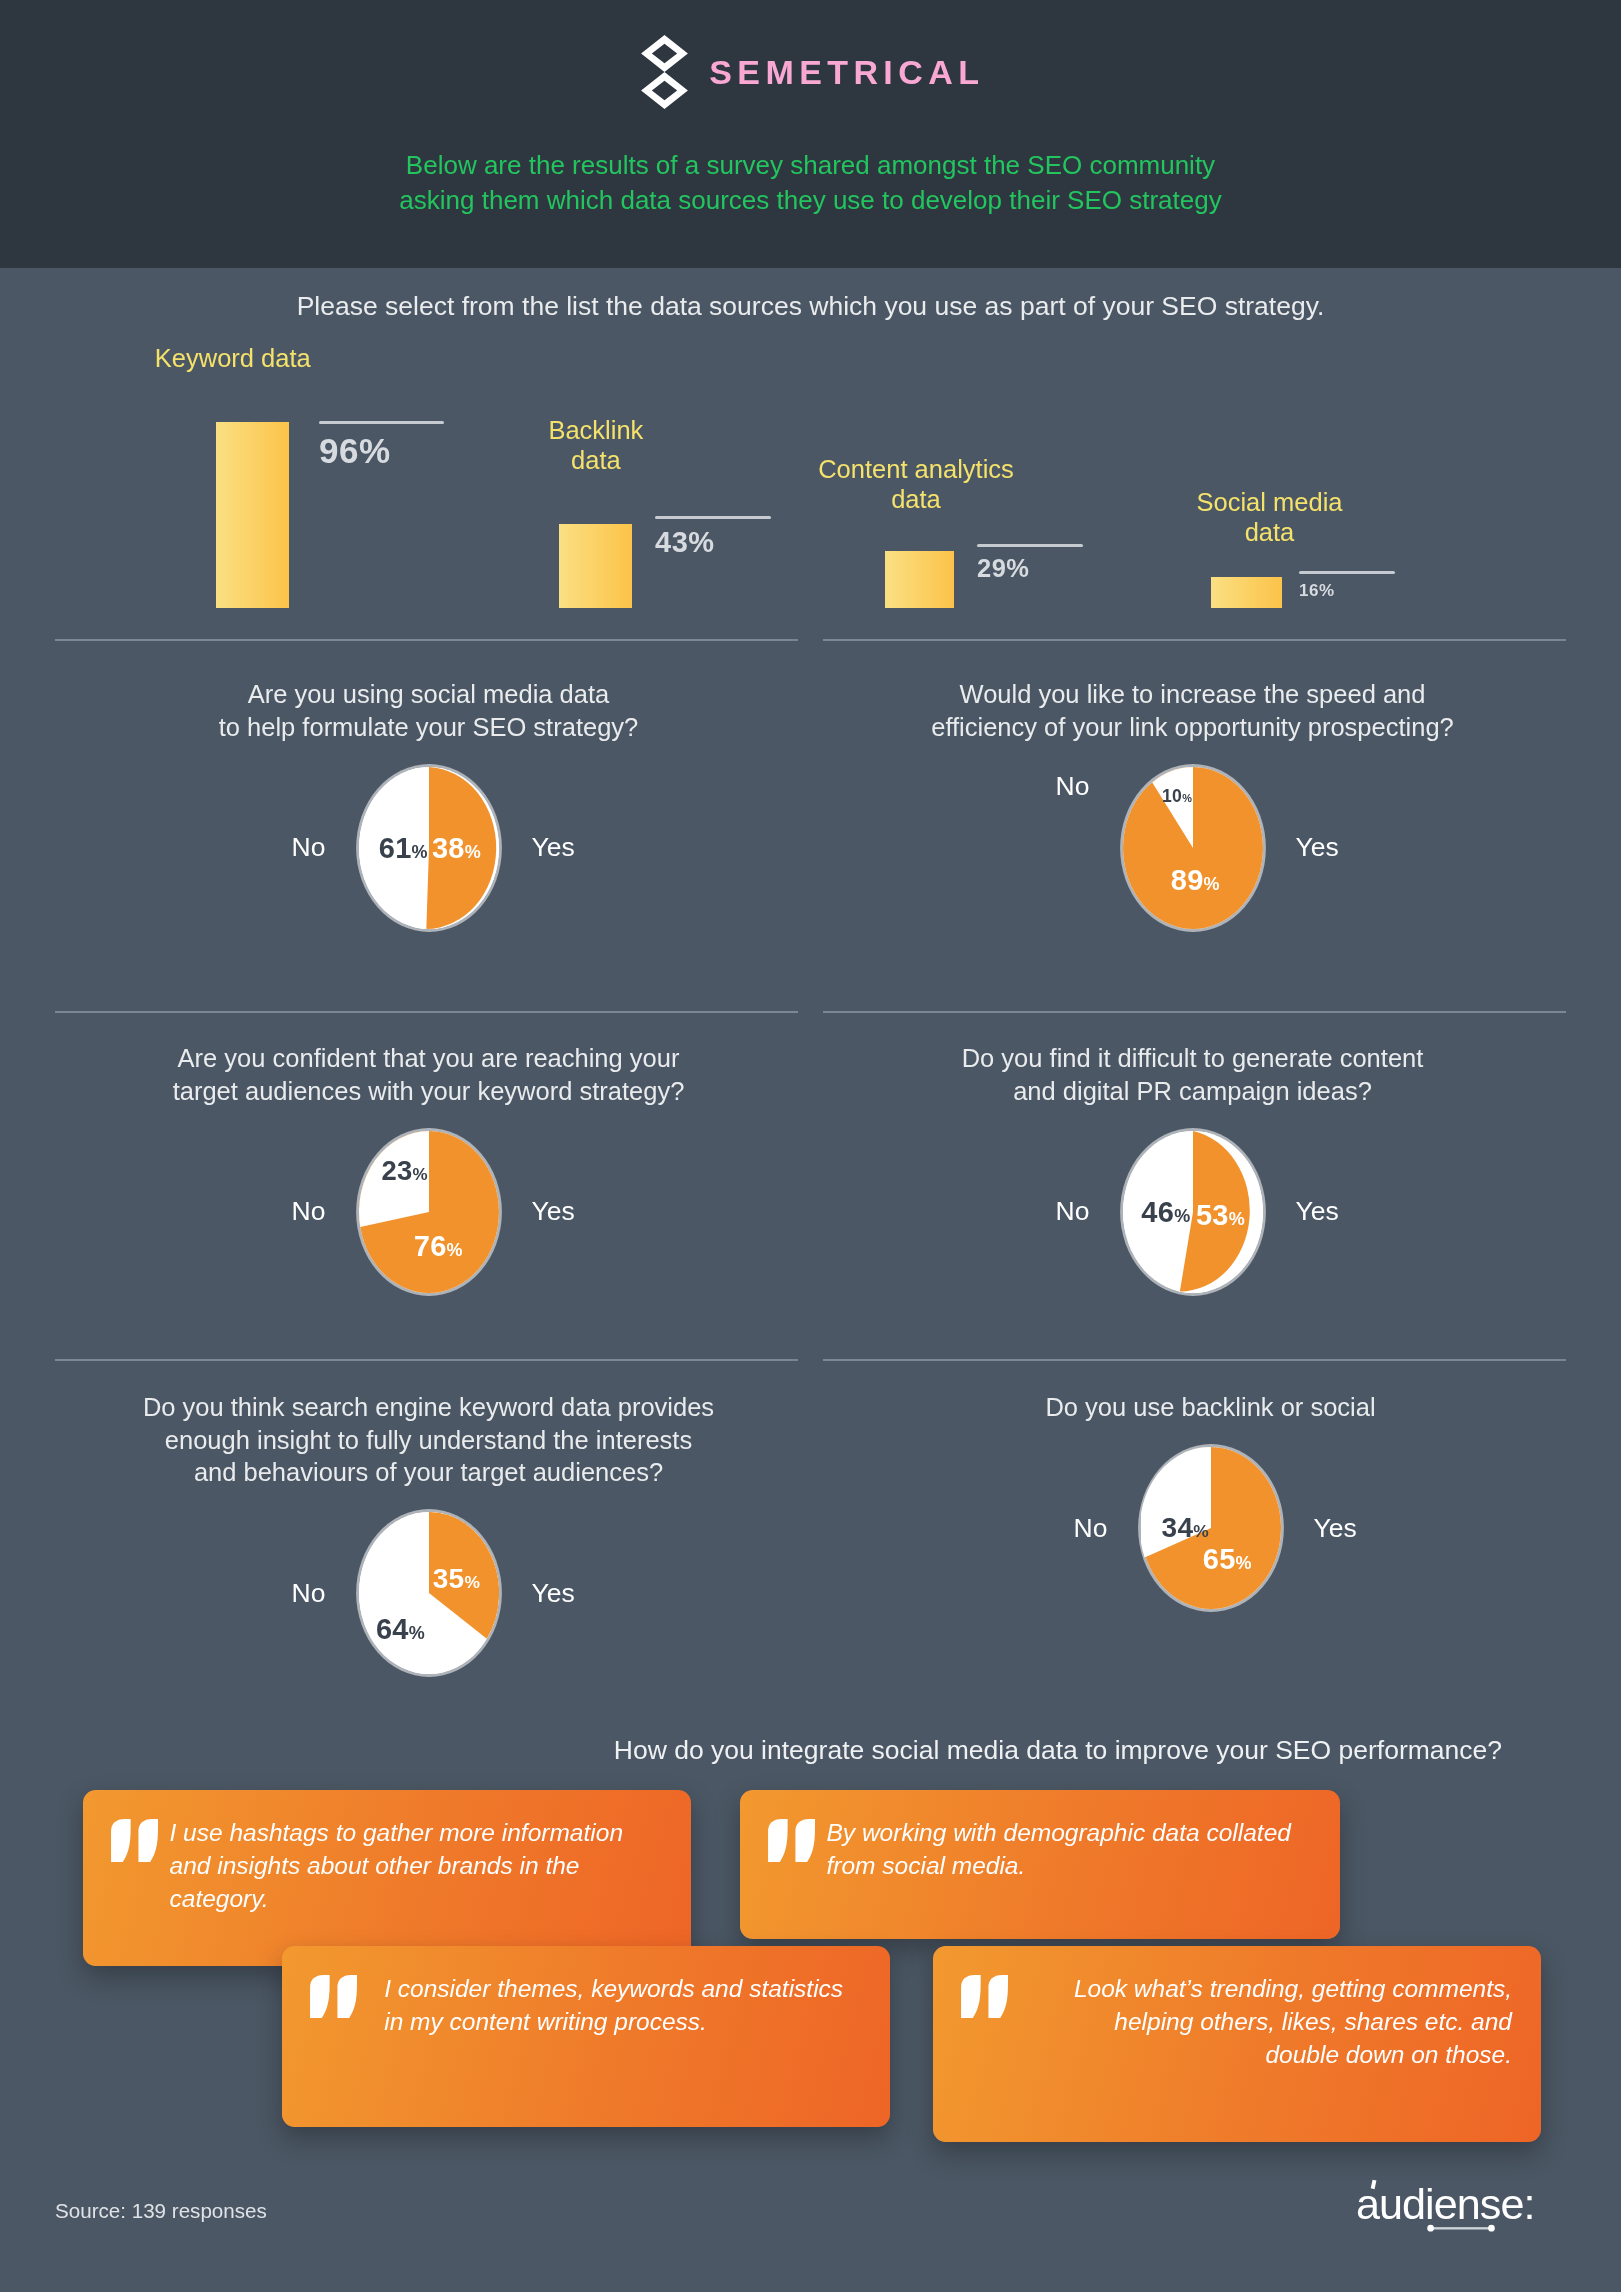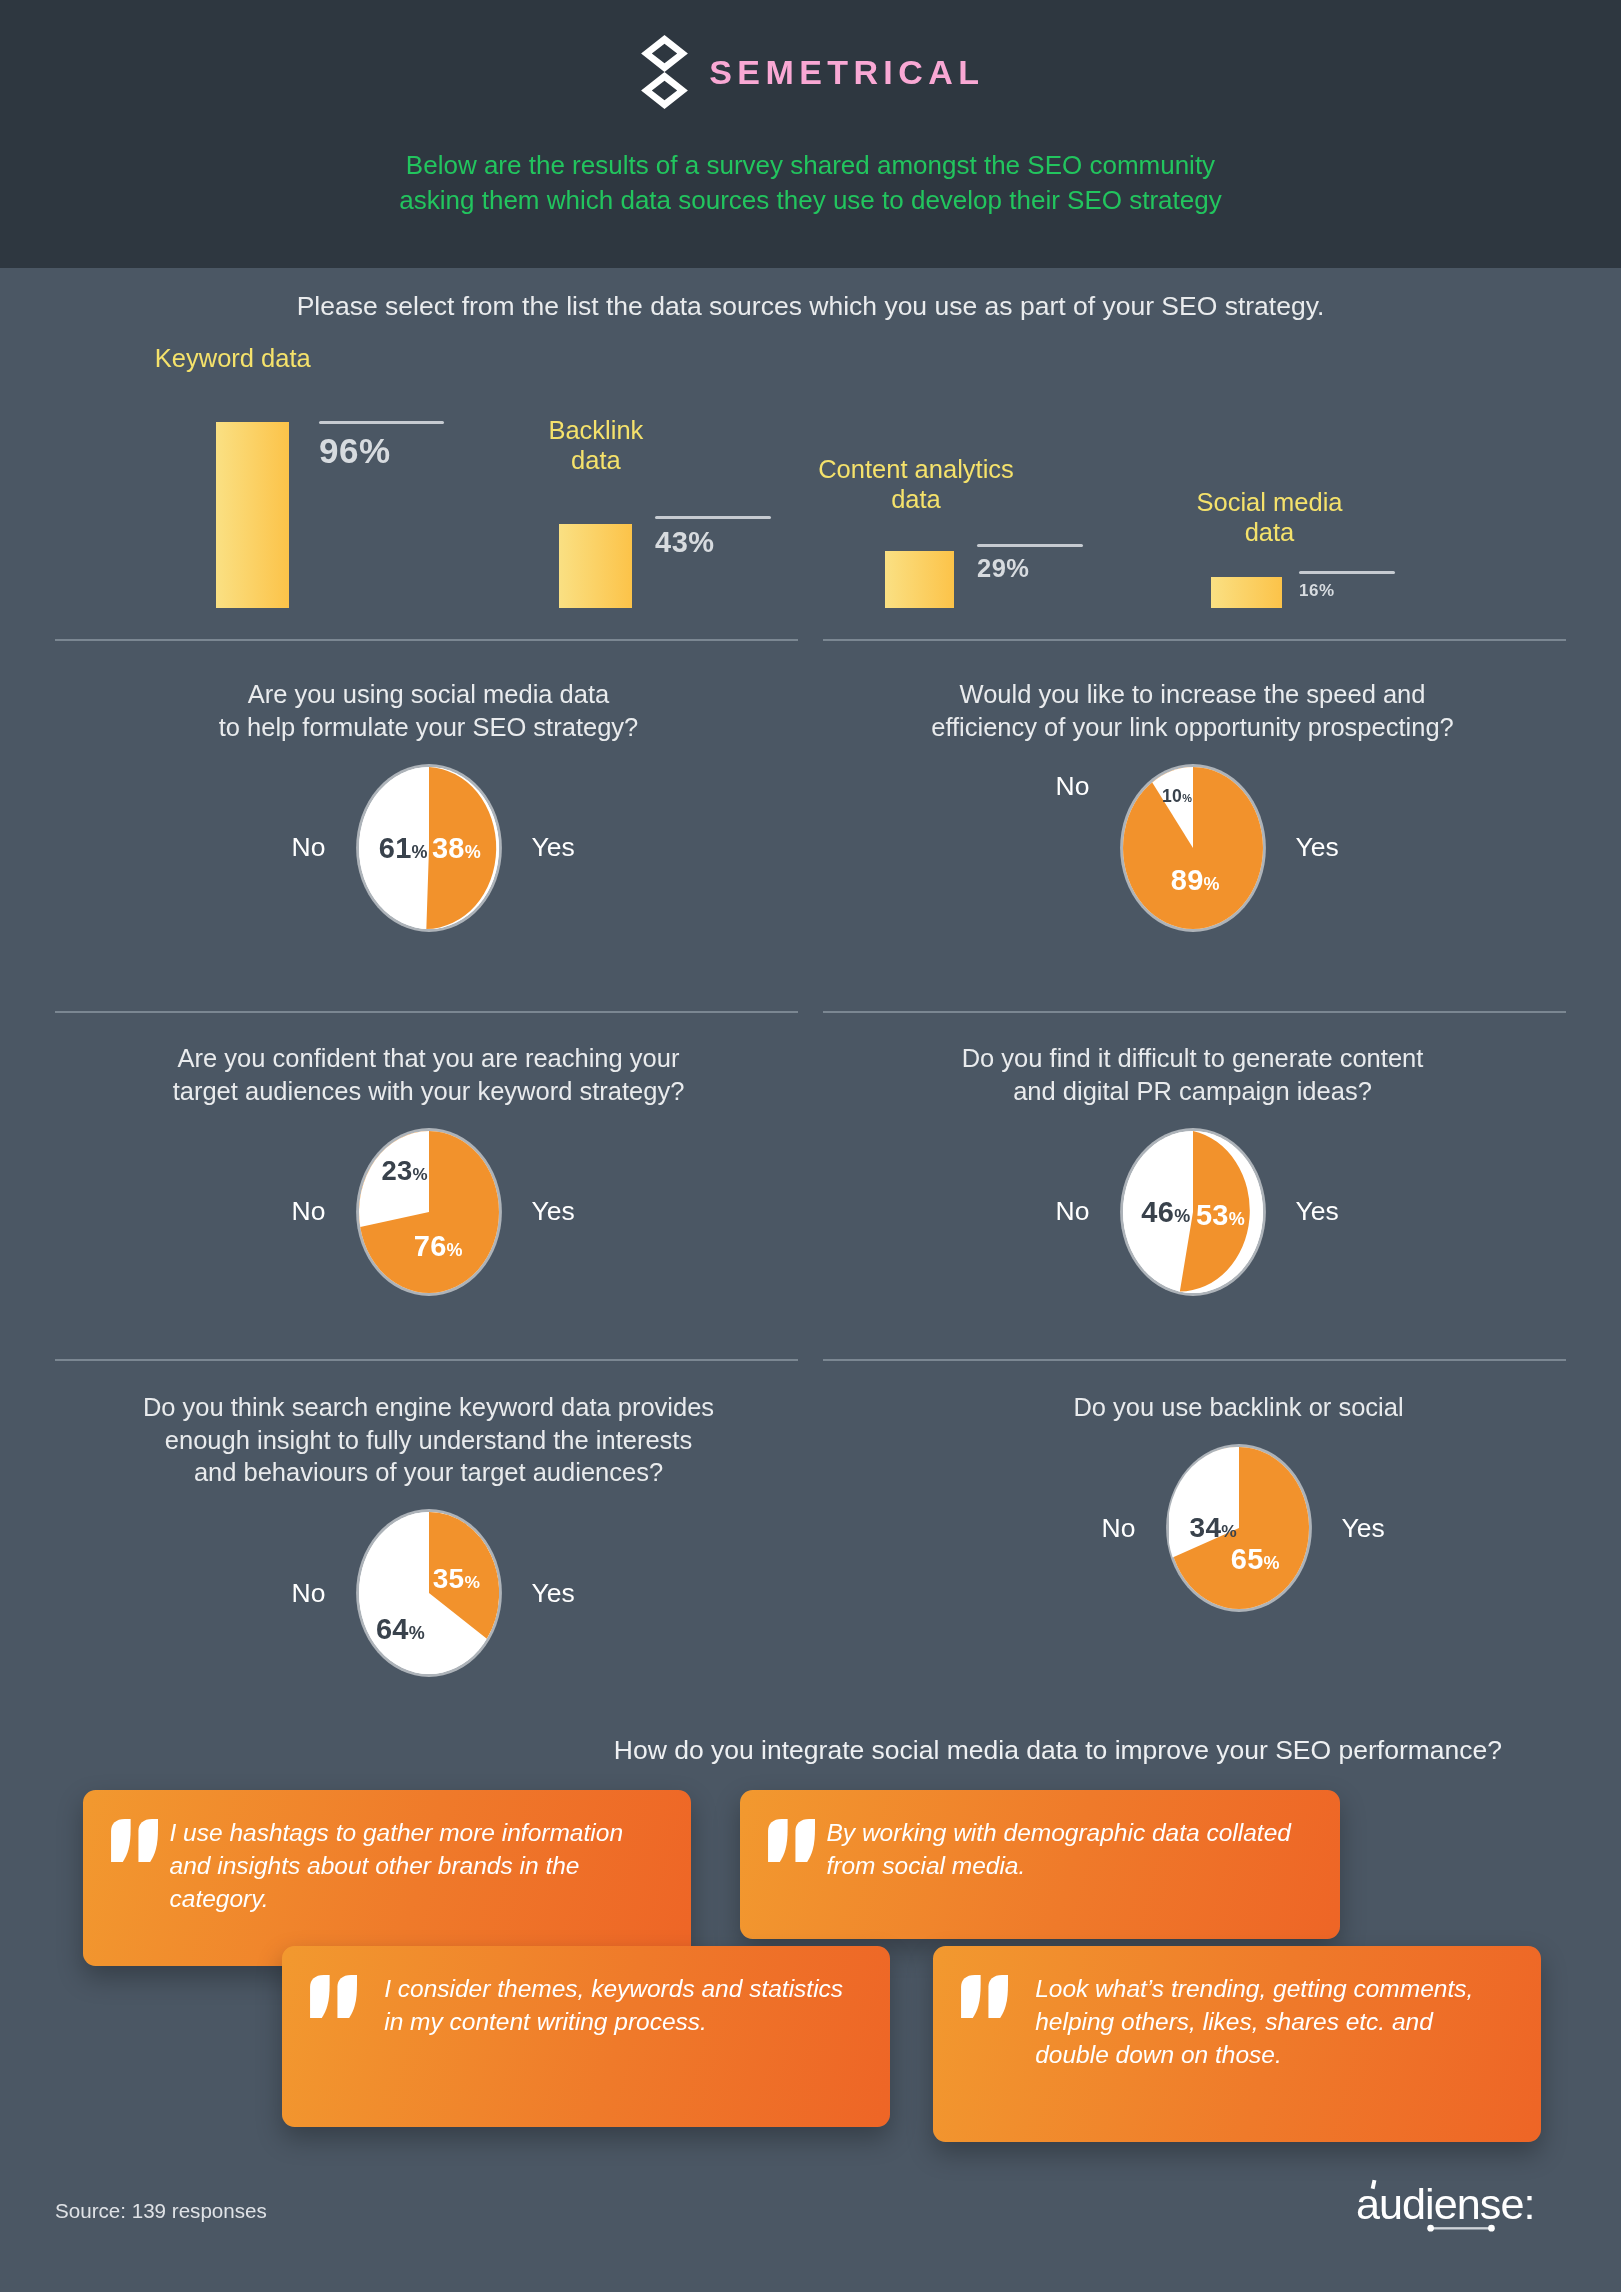--- a/index.html
+++ b/index.html
@@ -300,21 +300,21 @@
         <span>35</span><span class="u">%</span>
       </span>
       <span class="pct dark" style="left:30%; top:72%; font-size:29px;">
         <span>64</span><span class="u">%</span>
       </span>
     </div>
     <span class="sidelabel right">Yes</span>
   </div>
 </div>
 
-<div class="pieblock" style="left:861px; top:1391px;">
+<div class="pieblock" style="left:833px; top:1391px;">
   <div class="pieq">
     <div>Do you use backlink or social</div>
   </div>
   <div class="pierow">
     <span class="sidelabel left">No</span>
     <div class="pie">
       <svg viewBox="0 0 100 100" preserveAspectRatio="none" aria-hidden="true">
         <circle cx="50" cy="50" r="50" fill="#f2922c"></circle>
         <path d="M50 50 L50 0 A50 50 0 0 0 2.6 68.2 Z" fill="#ffffff"></path>
       </svg>
@@ -369,21 +369,21 @@
 
 <div class="qcard" style="left:933px; top:1946px; width:608px; height:196px;">
   <span class="qmark">
     <svg viewBox="0 0 54 44" width="53" height="43" aria-hidden="true">
       <g fill="#ffffff">
         <path d="M2 44 L2 12 C2 5 7 0 16 0 L22 0 L22 10 C22 28 19 36 14 44 Z"></path>
         <path d="M30 44 L30 12 C30 5 35 0 44 0 L50 0 L50 10 C50 28 47 36 42 44 Z"></path>
       </g>
     </svg>
   </span>
-  <span class="qtext" style="padding-left:15.7px;">Look what’s trending, getting comments, helping others, likes, shares etc. and double down on those.</span>
+  <span class="qtext" style="padding-left:15.7px;text-align:right;">Look what’s trending, getting comments, helping others, likes, shares etc. and double down on those.</span>
 </div>
 
 <div class="source">Source: 139 responses</div>
 
 <div class="audiense">
   <svg viewBox="0 0 218 62" width="214" height="61" aria-hidden="true">
     <text x="0" y="42" font-family="Liberation Sans, sans-serif" font-size="44" font-weight="400" fill="#ffffff" letter-spacing="-1">audiense:</text>
     <rect x="16" y="2" width="4" height="9" fill="#ffffff" transform="rotate(12 18 6)"></rect>
     <rect x="76" y="50" width="62" height="2.4" fill="#cfd4d9"></rect>
     <circle cx="76" cy="51" r="3.4" fill="#ffffff"></circle>

